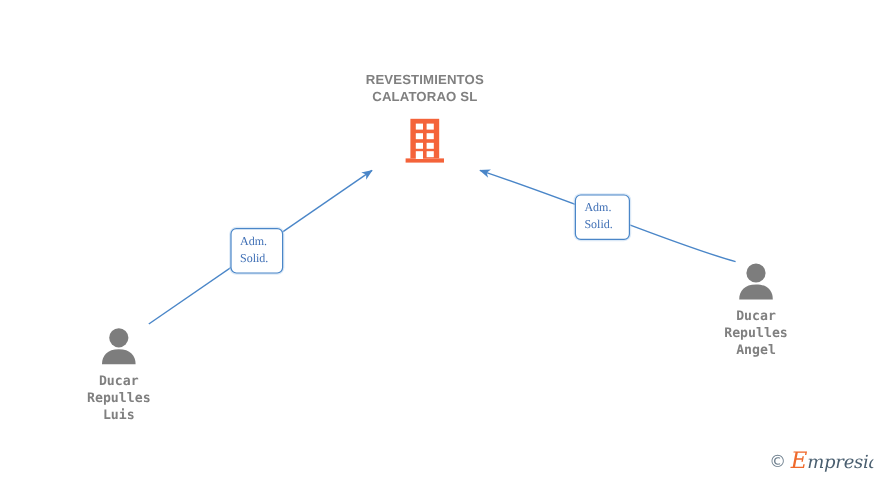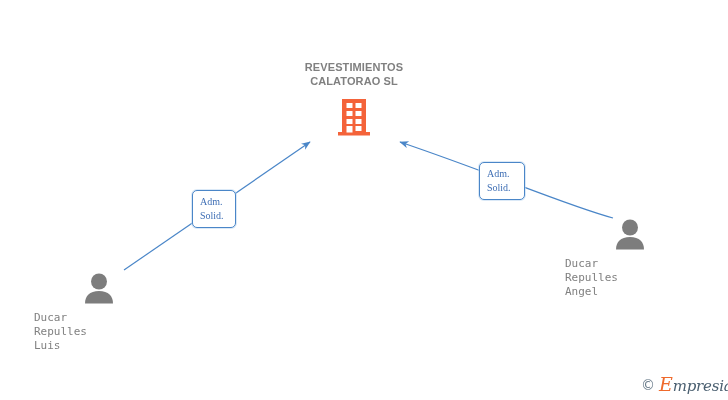--- a/index.html
+++ b/index.html
@@ -46,21 +46,22 @@
     margin: 9px auto 0 auto;
     width: 40px;
     height: 40px;
     display: block;
   }
 
   
   .person-node {
     position: absolute;
     width: 130px;
-    text-align: left;
+    text-align: center;
+    font-weight: bold;
   }
   .person-node.left  { left: 34px;  top: 272px; }
   .person-node.right { left: 565px; top: 218px; }
 
   .person-icon {
     width: 36px;
     height: 34px;
     display: block;
     margin: 0 auto;
   }

